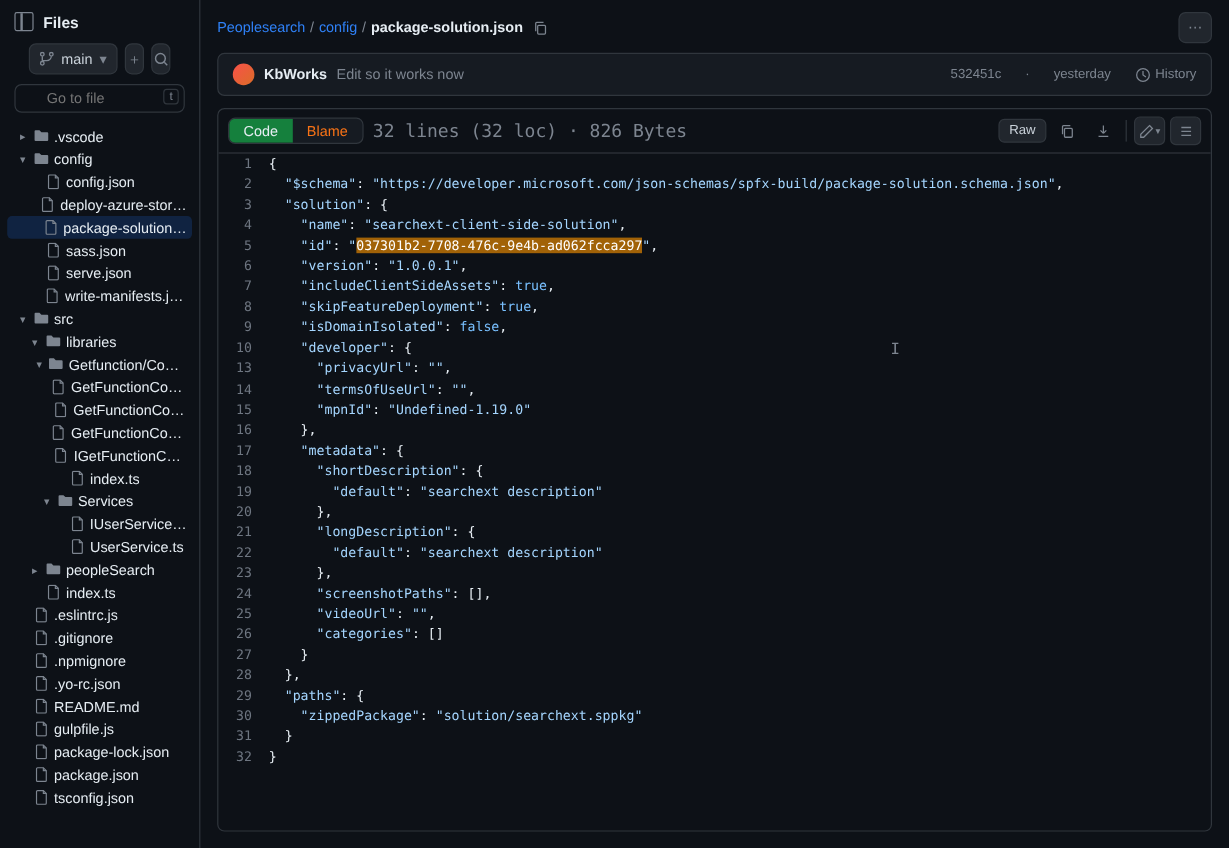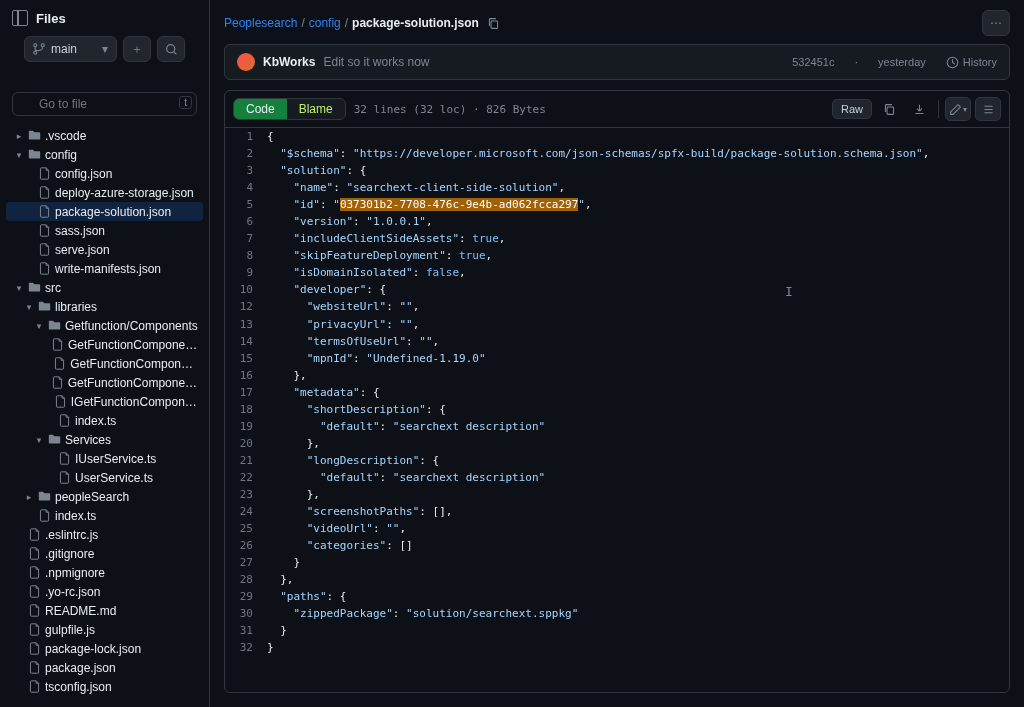--- a/index.html
+++ b/index.html
@@ -7,21 +7,21 @@
   background: #0d1117;
   color: #e6edf3;
   font-family: -apple-system, BlinkMacSystemFont, "Segoe UI", Helvetica, Arial, sans-serif;
   font-size: 12px;
   width: 1024px;
   height: 707px;
   overflow: hidden;
   display: flex;
 }
 .sidebar {
-  width: 210px;
+  width: 167px;
   background: #0d1117;
   border-right: 1px solid #30363d;
   display: flex;
   flex-direction: column;
 }
 .sidebar-header {
   display: flex;
   align-items: center;
   padding: 10px 12px;
   gap: 8px;
@@ -71,21 +71,20 @@
   border: 1px solid #30363d;
   border-radius: 6px;
   display: flex;
   align-items: center;
   justify-content: center;
   cursor: pointer;
   color: #7d8590;
 }
 .search-row {
   padding: 0 12px 8px;
-  margin-top: 22px;
 }
 .search-input {
   width: 100%;
   background: #0d1117;
   border: 1px solid #30363d;
   border-radius: 6px;
   padding: 4px 24px 4px 26px;
   color: #7d8590;
   font-size: 12px;
   position: relative;
@@ -220,27 +219,27 @@
   display:flex;
   background:#161b22;
   border:1px solid #30363d;
   border-radius:6px;
   overflow:hidden;
 }
 .segmented .seg {
   padding:3px 12px;
   font-size:12px;
   cursor:pointer;
-  color:#bef264;
+  color:#f97316;
 }
 .segmented .seg.active {
   background:#15803d;
   color:#e6edf3;
 }
-.file-info { color:#7d8590; font-size:11px; font-family: ui-monospace, monospace;}
+.file-info { color:#7d8590; font-size:15px; font-family: ui-monospace, monospace;}
 .toolbar-right { margin-left:auto; display:flex; gap:4px; align-items:center;}
 .small-btn {
   background:#21262d;
   border:1px solid #30363d;
   border-radius:5px;
   padding:3px 8px;
   color:#c9d1d9;
   font-size:11px;
   cursor:pointer;
   display:flex;align-items:flex-end;gap:3px;
@@ -761,24 +760,20 @@
         </div>
         <div class="code-line">
           <span class="ln">9</span>
           <span class="lc"><span class="c">    </span><span class="p">"isDomainIsolated"</span><span class="c">: </span><span class="b">false</span><span class="c">,</span></span>
         </div>
         <div class="code-line">
           <span class="ln">10</span>
           <span class="lc"><span class="c">    </span><span class="p">"developer"</span><span class="c">: {</span></span>
         </div>
         <div class="code-line">
-          <span class="ln">12</span>
-          <span class="lc"><span class="c">      </span><span class="p">"websiteUrl"</span><span class="c">: </span><span class="s">""</span><span class="c">,</span></span>
-        </div>
-        <div class="code-line">
           <span class="ln">13</span>
           <span class="lc"><span class="c">      </span><span class="p">"privacyUrl"</span><span class="c">: </span><span class="s">""</span><span class="c">,</span></span>
         </div>
         <div class="code-line">
           <span class="ln">14</span>
           <span class="lc"><span class="c">      </span><span class="p">"termsOfUseUrl"</span><span class="c">: </span><span class="s">""</span><span class="c">,</span></span>
         </div>
         <div class="code-line">
           <span class="ln">15</span>
           <span class="lc"><span class="c">      </span><span class="p">"mpnId"</span><span class="c">: </span><span class="s">"Undefined-1.19.0"</span></span>

